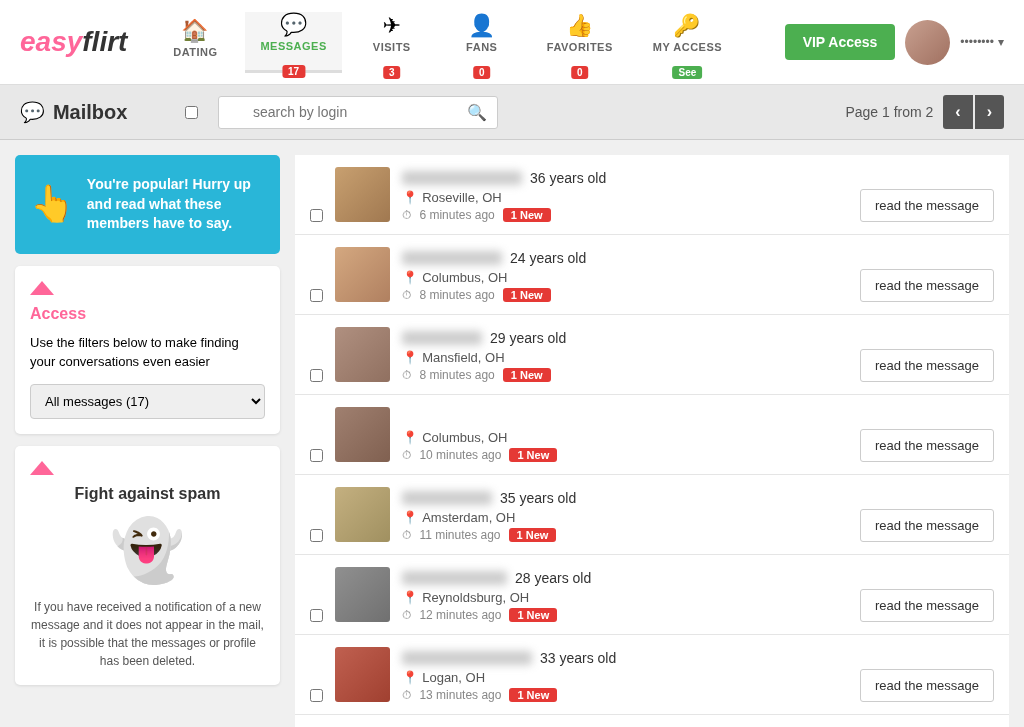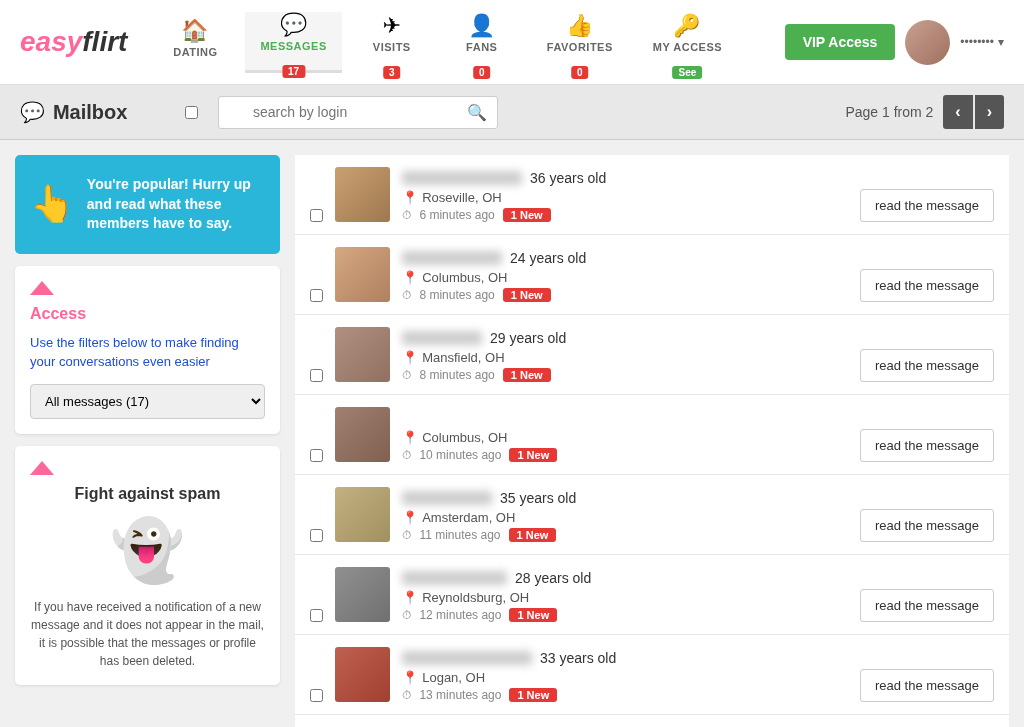--- a/index.html
+++ b/index.html
@@ -198,21 +198,21 @@
       padding: 15px;
       box-shadow: 0 1px 3px rgba(0,0,0,0.1);
     }
     .filter-box h3 {
       color: #ff6699;
       font-size: 16px;
       margin-bottom: 10px;
     }
     .filter-box p {
       font-size: 13px;
-      color: #1d4ed8;
+      color: #000000;
       line-height: 1.5;
       margin-bottom: 12px;
     }
     .filter-select {
       width: 100%;
       padding: 8px 10px;
       border: 1px solid #ccc;
       border-radius: 4px;
       font-size: 13px;
       appearance: auto;

